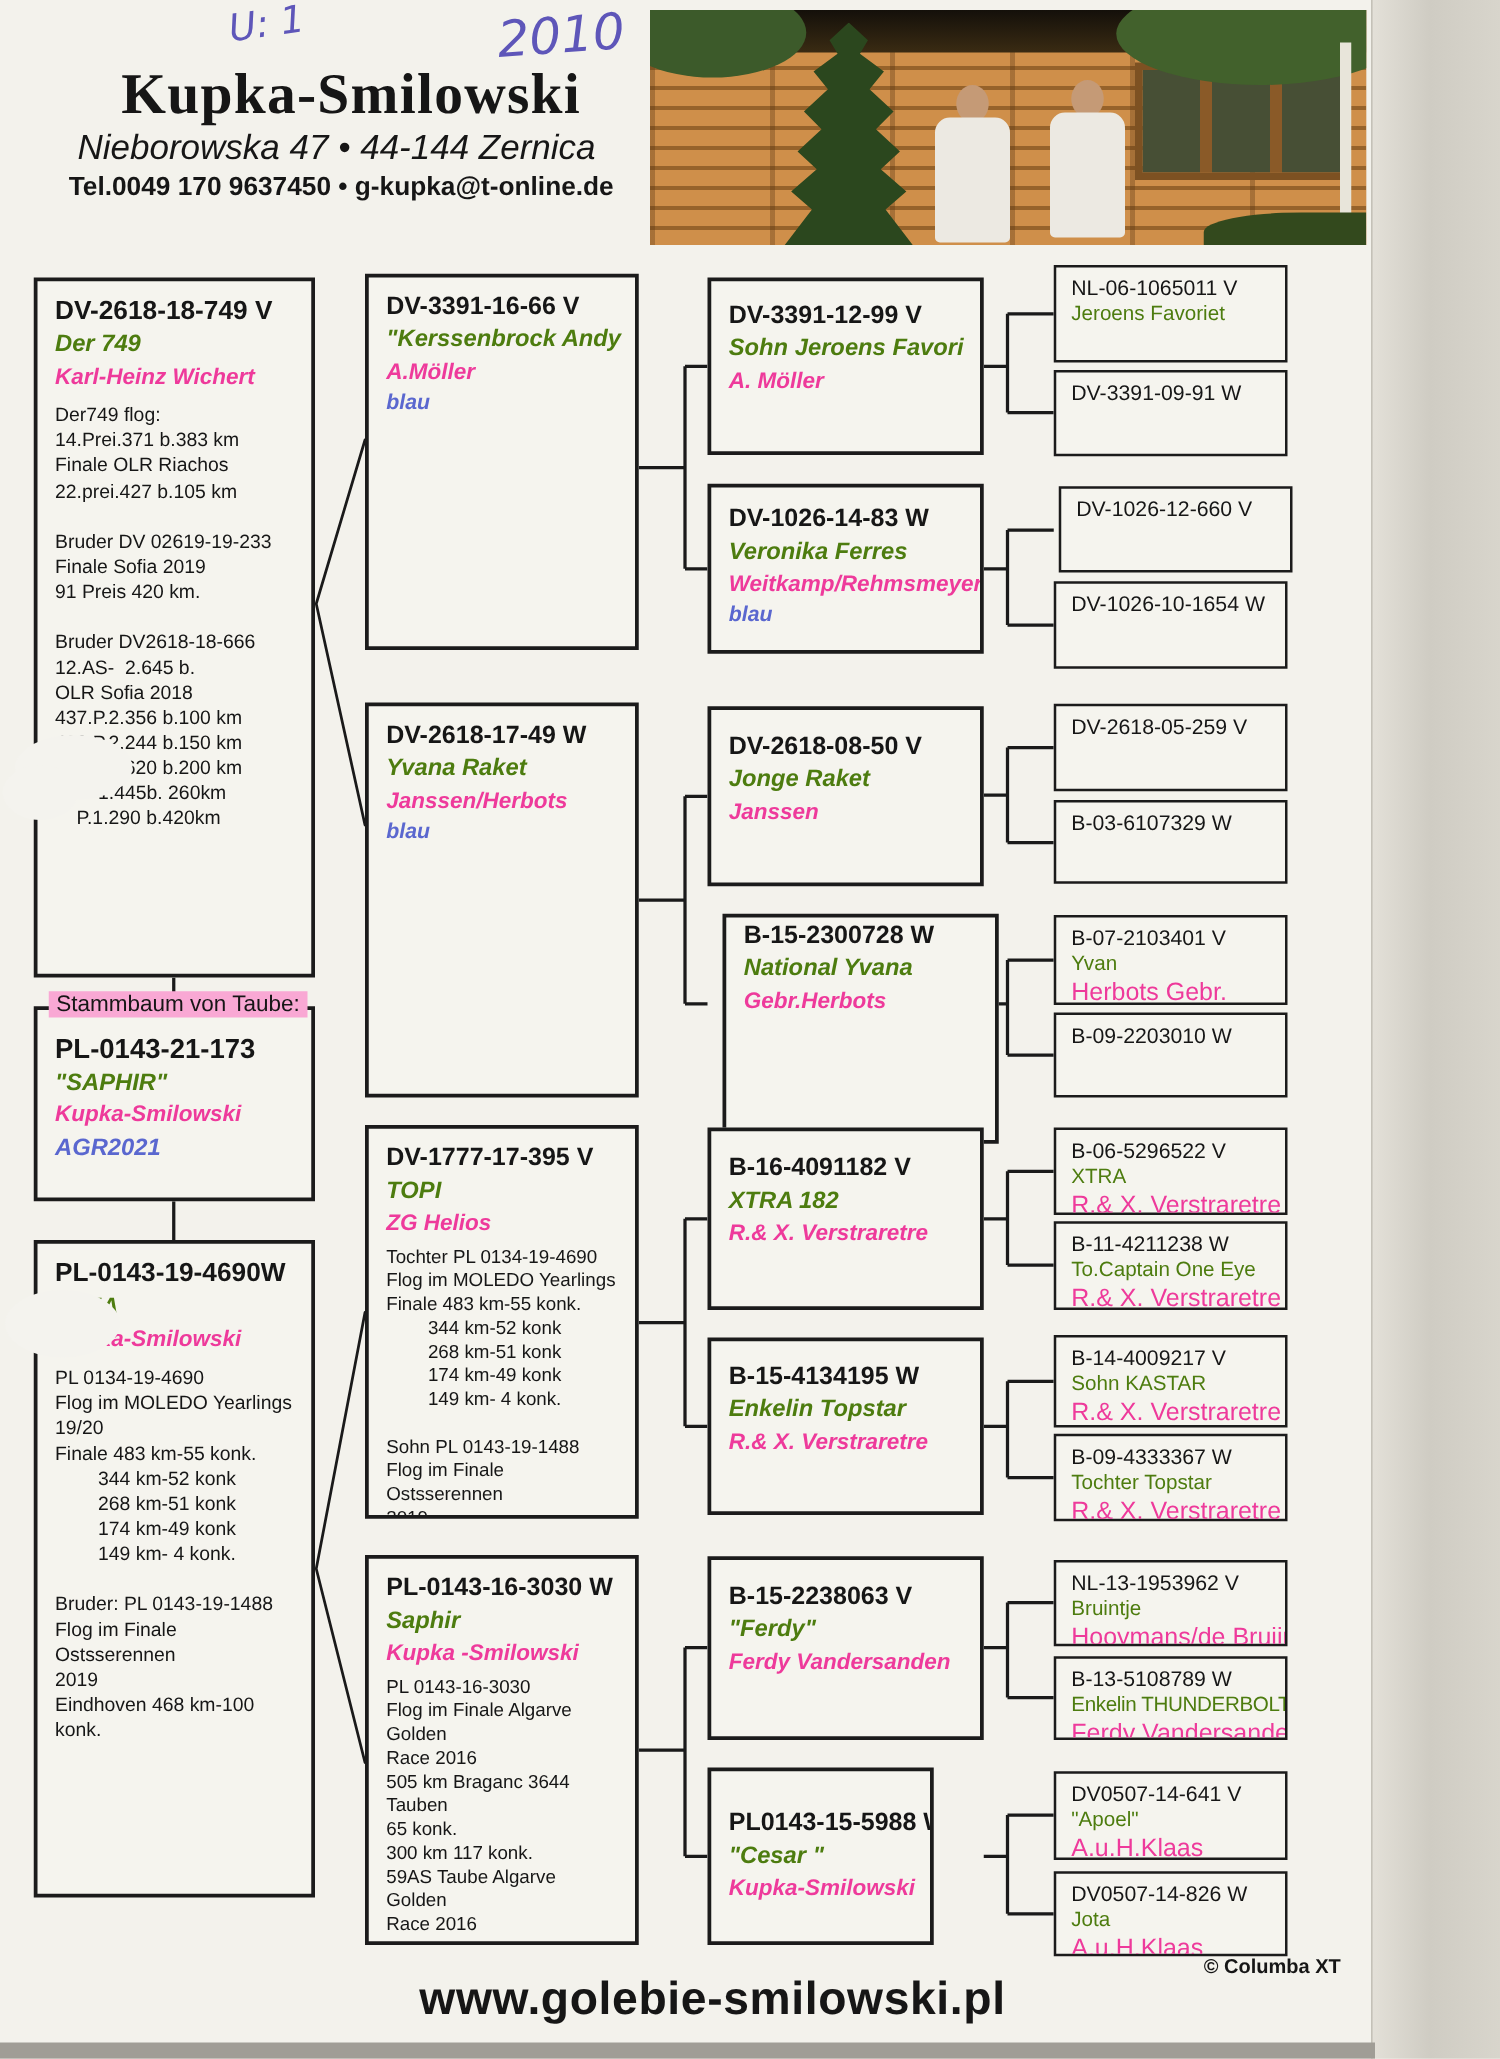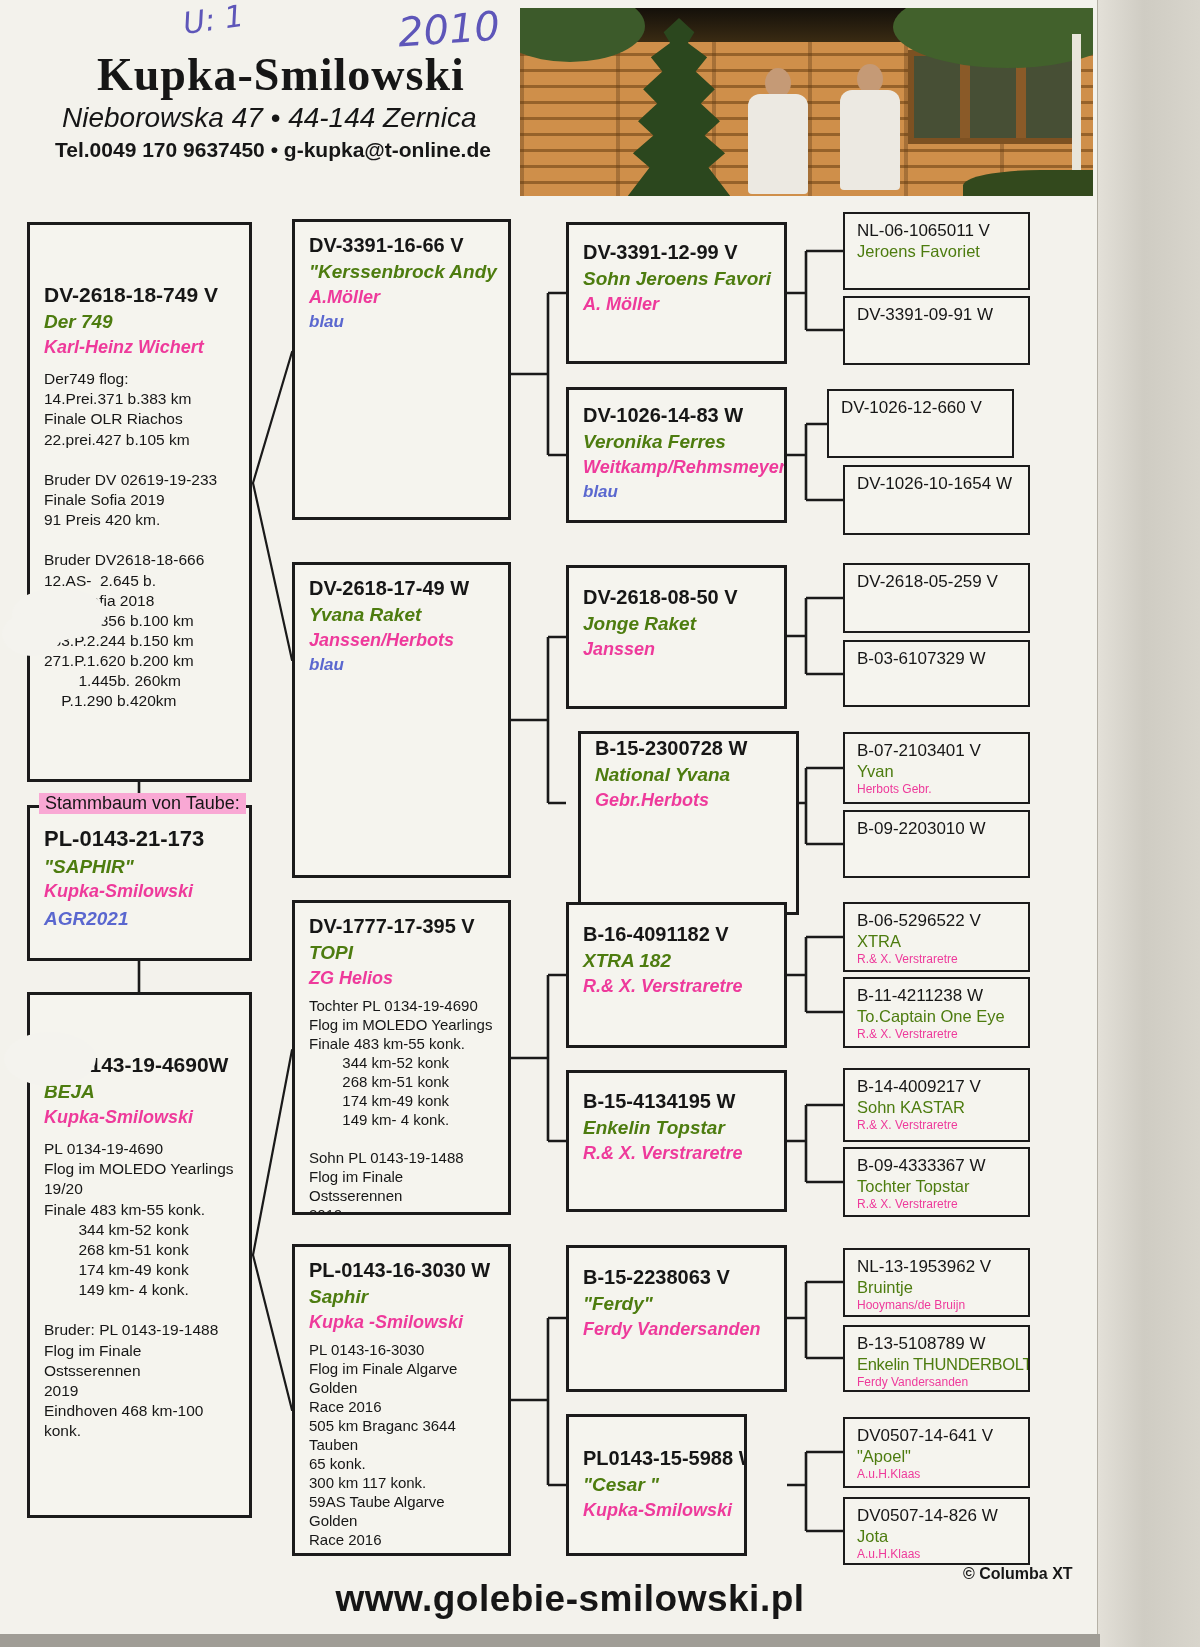--- a/index.html
+++ b/index.html
@@ -45,28 +45,28 @@
   .ph-grass{position:absolute;right:0;bottom:0;width:130px;height:26px;background:#33491d;border-radius:60% 0 0 0;}
 
   
   .box{position:absolute;border:3px solid #1b1b1b;background:#f5f4ee;box-sizing:border-box;
        overflow:hidden;z-index:2;padding:10px 12px 8px 14px;}
   .ring{font-weight:bold;font-size:20px;line-height:1.35;white-space:nowrap;}
   .pname{color:#4d7c0f;font-style:italic;font-weight:bold;font-size:19px;line-height:1.35;white-space:nowrap;}
   .breeder{color:#ee3a9b;font-style:italic;font-weight:bold;font-size:18px;line-height:1.4;white-space:nowrap;}
   .pcolor{color:#5a67cf;font-style:italic;font-weight:bold;font-size:17px;line-height:1.45;}
   .details{font-size:15px;line-height:1.27;white-space:pre-wrap;margin-top:9px;}
-  .big .ring{font-size:21px;margin-top:46px;}
+  .big .ring{font-size:21px;}
   .big .details{font-size:15.5px;line-height:1.3;}
   .subjectbox{padding-top:16px;}
   .legend{position:absolute;left:39px;top:793px;z-index:3;background:#f9a8d4;
           padding:0 6px;font-size:18px;}
   .g4 .ring{font-size:17px;font-weight:normal;line-height:1.25;}
   .g4 .pname{font-size:16.5px;font-weight:normal;font-style:normal;line-height:1.25;}
-  .g4 .breeder{font-size:12px;font-weight:normal;font-style:normal;line-height:1.25;}
+  .g4 .breeder{font-size:20px;font-weight:normal;font-style:normal;line-height:1.25;}
   .g4{padding:6px 8px 4px 12px;border-width:2.5px;}
   .g3 .pcolor{font-size:17px;}
 
   .blob{position:absolute;background:#f4f3ee;border-radius:50%;z-index:4;}
   .blob1{left:12px;top:588px;width:94px;height:52px;}
   .blob1b{left:2px;top:612px;width:60px;height:44px;}
   .blob2{left:4px;top:1032px;width:92px;height:54px;}
 
   svg.connect{position:absolute;left:0;top:0;z-index:1;}
 
@@ -267,21 +267,21 @@
 <div class="box g4" style="left:843px;top:212px;width:187px;height:78px">
   <div class="ring">NL-06-1065011 V</div>
   <div class="pname">Jeroens Favoriet</div>
   <div class="breeder"></div>
 </div>
 <div class="box g4" style="left:843px;top:296px;width:187px;height:69px">
   <div class="ring">DV-3391-09-91 W</div>
   <div class="pname"></div>
   <div class="breeder"></div>
 </div>
-<div class="box g4" style="left:827px;top:389px;width:187px;height:69px">
+<div class="box g4" style="left:847px;top:389px;width:187px;height:69px">
   <div class="ring">DV-1026-12-660 V</div>
   <div class="pname"></div>
   <div class="breeder"></div>
 </div>
 <div class="box g4" style="left:843px;top:465px;width:187px;height:70px">
   <div class="ring">DV-1026-10-1654 W</div>
   <div class="pname"></div>
   <div class="breeder"></div>
 </div>
 <div class="box g4" style="left:843px;top:563px;width:187px;height:70px">

